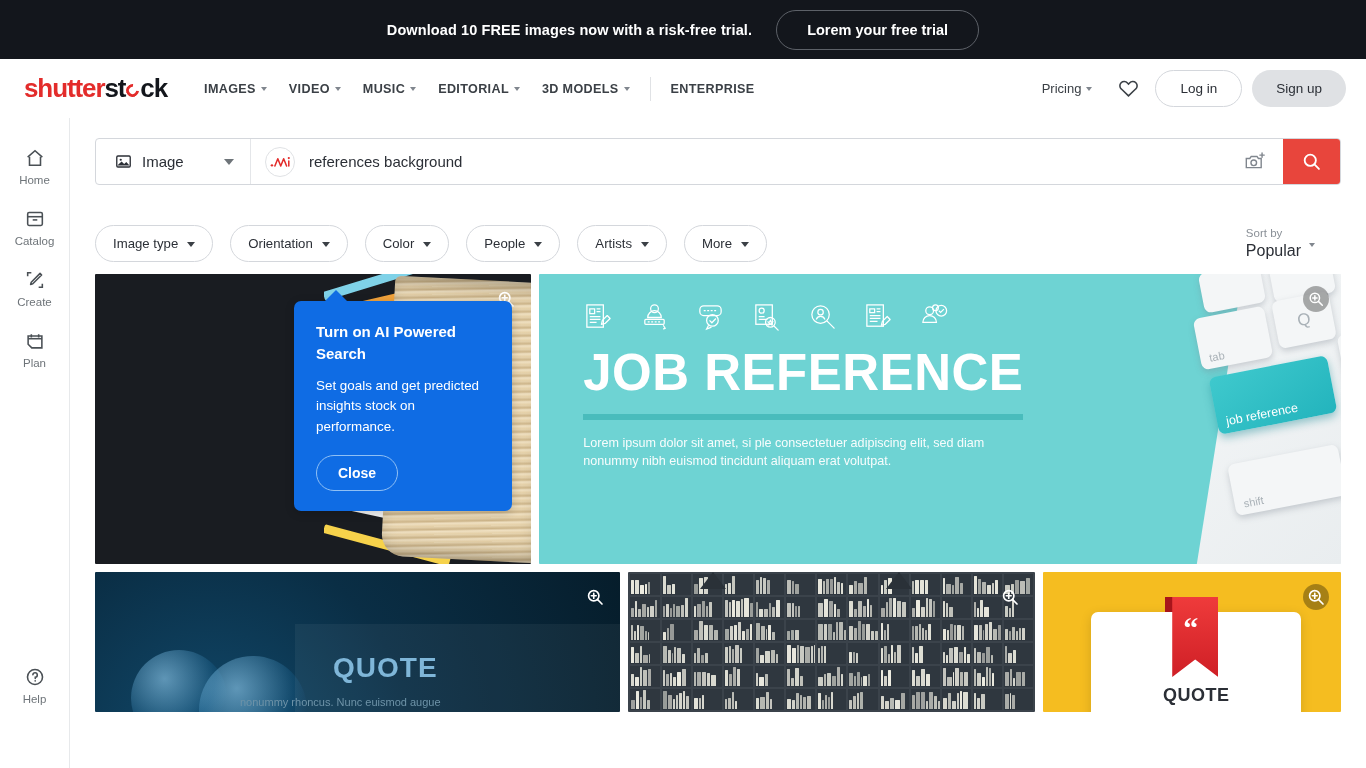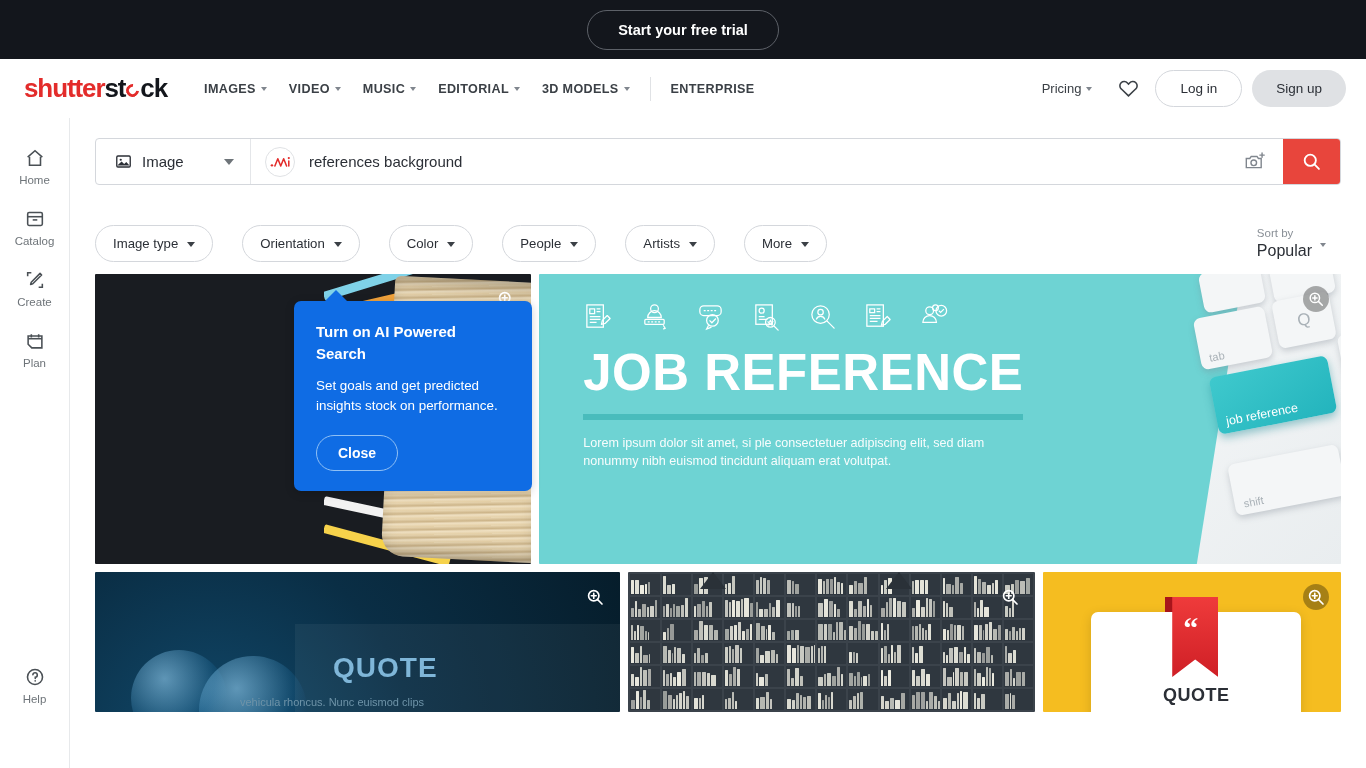--- a/index.html
+++ b/index.html
@@ -126,21 +126,21 @@
     display: flex; align-items: center; justify-content: center;
   }
 
   
   .title-block { padding: 22px 25px 0 25px; }
   .page-title { font-size: 23px; font-weight: bold; color: #13161c; letter-spacing: -.2px; }
   .result-line { margin-top: 9px; font-size: 13px; color: #6e7479; }
   .result-link { color: #4b6fd8; text-decoration: none; cursor: pointer; }
 
   
-  .filter-row { display: flex; align-items: center; padding: 18px 30px 0 25px; gap: 29px; position: relative; }
+  .filter-row { display: flex; align-items: center; padding: 18px 41px 0 25px; gap: 17px; position: relative; }
   .chip {
     display: flex; align-items: center; gap: 9px;
     border: 1px solid #d4d7dc; border-radius: 22px;
     padding: 10px 17px; font-size: 13.2px; color: #2b2f36;
     background: #fff; cursor: pointer; white-space: nowrap;
   }
   .chip .caret-dn { border-top-color: #3b4046; border-left-width: 4.2px; border-right-width: 4.2px; border-top-width: 5px; }
   .sortby { margin-left: auto; text-align: left; padding-right: 10px; }
   .sortby-label { font-size: 11.5px; color: #8a9097; }
   .sortby-val { display: flex; align-items: flex-start; gap: 8px; font-size: 16px; color: #2b2f36; margin-top: 3px; cursor: pointer; }
@@ -208,21 +208,21 @@
   .tile-quote-yellow { width: 306px; height: 140px; background: #f5bd20; }
   .qy-card { position: absolute; left: 48px; top: 40px; width: 210px; height: 150px; background: #ffffff; border-radius: 7px; box-shadow: 0 3px 12px rgba(0,0,0,.14); }
   .qy-ribbon { position: absolute; left: 129px; top: 25px; width: 46px; height: 80px; background: linear-gradient(180deg,#ef3b3b 0%, #cf1f26 100%); clip-path: polygon(0 0, 100% 0, 100% 100%, 50% 78%, 0 100%); }
   .qy-ribbon-fold { position: absolute; left: 122px; top: 25px; width: 9px; height: 15px; background: #a8151b; }
   .qy-quote { position: absolute; left: 140px; top: 44px; color: #fff; font-size: 30px; font-weight: bold; line-height: .8; font-family: "Liberation Serif", serif; }
   .qy-title { position: absolute; left: 48px; top: 113px; width: 210px; text-align: center; font-size: 18px; font-weight: bold; color: #2b2f36; letter-spacing: .5px; }
 
   
   .tooltip {
     position: absolute; left: 224px; top: 183px;
-    width: 238px; background: #0f6ce4; border-radius: 7px;
+    width: 218px; background: #0f6ce4; border-radius: 7px;
     padding: 20px 22px 20px 22px; color: #fff; z-index: 50;
     box-shadow: 0 2px 10px rgba(0,0,0,.18);
   }
   .tooltip::after {
     content: ""; position: absolute; top: -11px; left: 30px;
     width: 0; height: 0;
     border-left: 12px solid transparent; border-right: 12px solid transparent;
     border-bottom: 12px solid #0f6ce4;
   }
   .tt-title { font-size: 15px; font-weight: bold; line-height: 1.45; }
@@ -231,21 +231,22 @@
     margin-top: 18px; background: transparent; color: #fff;
     border: 1px solid #8fc0f5; border-radius: 22px;
     padding: 9px 21px; font-size: 14px; font-weight: bold;
     cursor: pointer; font-family: inherit;
   }
 </style>
 </head>
 <body>
 
 <div class="promo-banner">
-  <button class="promo-cta">Start your free trial</button>
+  <span class="promo-text">Download 10 FREE images now with a risk-free trial.</span>
+  <button class="promo-cta">Lorem your free trial</button>
 </div>
 
 <div class="main-header">
   <div class="logo">
     <span class="logo-text logo-red">shutter</span>
     <span class="logo-text logo-dark">st</span>
     <span class="logo-o"></span>
     <span class="logo-text logo-dark">ck</span>
   </div>
 
@@ -513,21 +514,21 @@
         </div>
       </div>
 
       <div class="grid-row">
 
         <div class="tile tile-quote-blue">
           <div class="sphere" style="left:36px;  top:78px;  width:96px;  height:96px;"></div>
           <div class="sphere" style="left:104px; top:84px;  width:108px; height:108px;"></div>
           <div class="qb-card"></div>
           <div class="qb-title">QUOTE</div>
-          <div class="qb-sub">vehicula rhoncus. Nunc euismod clips</div>
+          <div class="qb-sub">nonummy rhoncus. Nunc euismod augue</div>
           <div class="zoom-badge">
             <svg width="20" height="20" viewBox="0 0 24 24" fill="none" stroke="#ffffff" stroke-width="2">
               <circle cx="10.5" cy="10.5" r="6.2"></circle>
                 <path d="M15.2 15.2 20.4 20.4" stroke-linecap="round"></path>
               <path d="M10.5 7.6v5.8M7.6 10.5h5.8" stroke-linecap="round"></path>
             </svg>
           </div>
         </div>
 
         <div class="tile tile-shelf">

